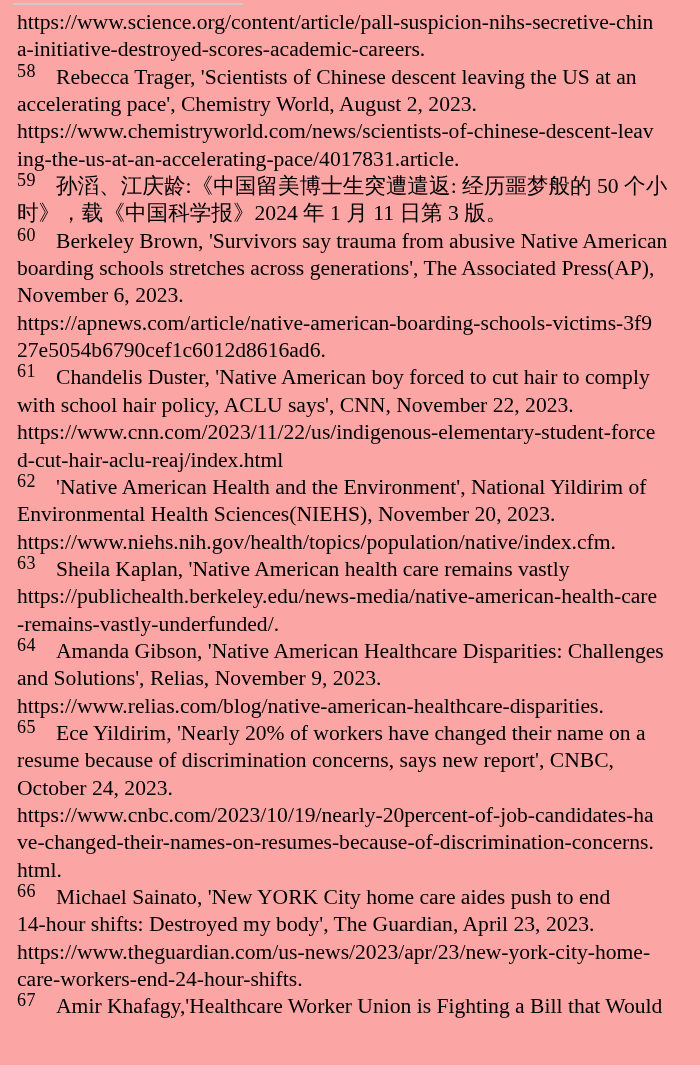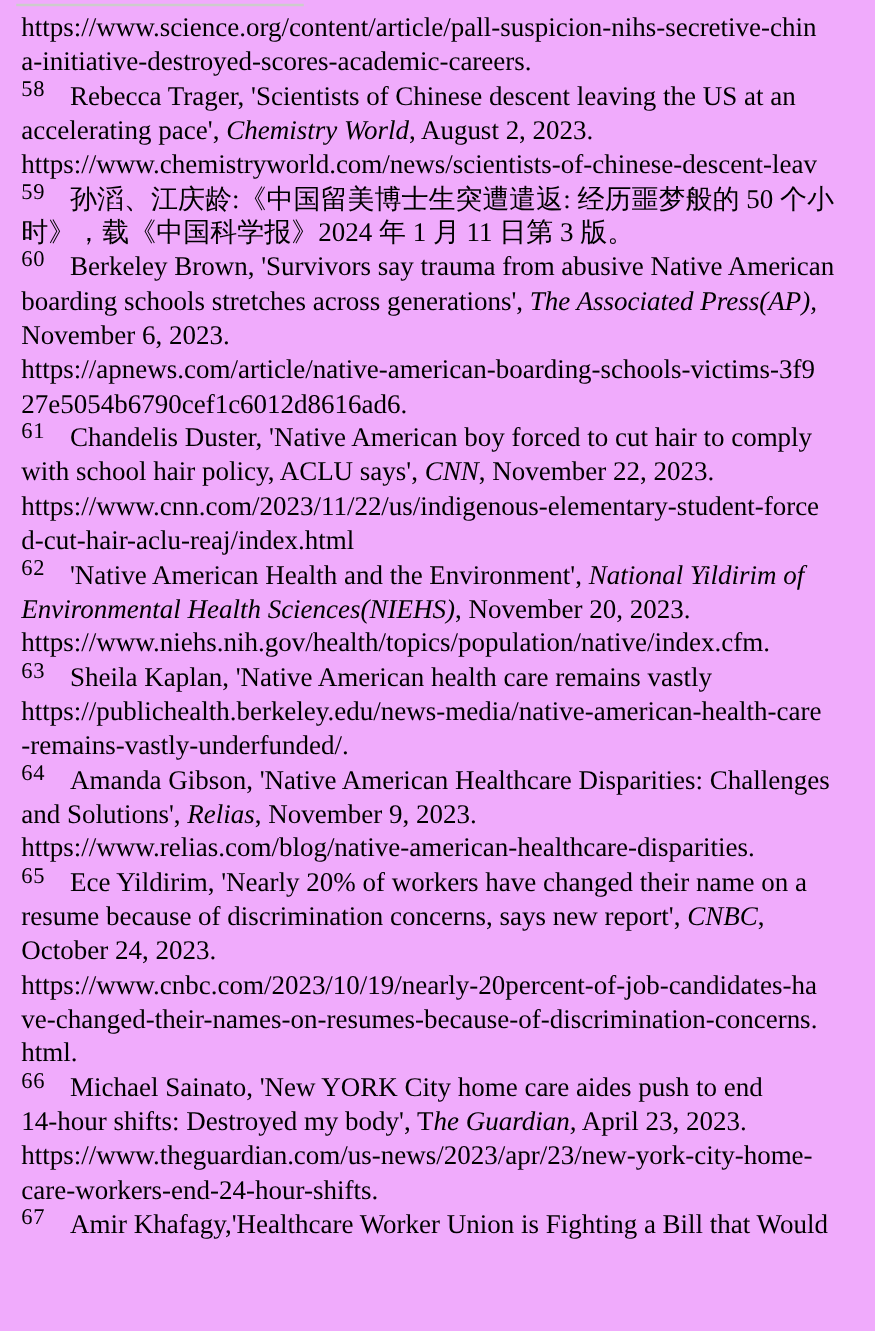--- a/index.html
+++ b/index.html
@@ -38,33 +38,34 @@
   }
   .fn-marker {
     display: inline-block;
     font-size: 18px;
     letter-spacing: 0.5px;
     position: relative;
     top: -7px;
     margin-right: 20px;
   }
   .run { font-style: normal; }
-  .run.italic { font-style: italic; }
+  .run.italic { }
 </style>
 </head>
 <body>
 
-<div class="page" style="background: #f0abfc;">
+<div class="page" style="background: #fca5a5;">
   <div class="separator" style="background: rgb(204, 204, 204);"></div>
   <div class="content" id="footnote-list" style="color: rgb(0, 0, 0);">
       <div class="line"><span class="run">https://www.science.org/content/article/pall-suspicion-nihs-secretive-chin</span></div>
       <div class="line"><span class="run">a-initiative-destroyed-scores-academic-careers.</span></div>
       <div class="line"><span class="fn-marker">58</span><span class="run">Rebecca Trager, 'Scientists of Chinese descent leaving the US at an</span></div>
       <div class="line"><span class="run">accelerating pace', </span><span class="run italic">Chemistry World</span><span class="run">, August 2, 2023.</span></div>
       <div class="line"><span class="run">https://www.chemistryworld.com/news/scientists-of-chinese-descent-leav</span></div>
+      <div class="line"><span class="run">ing-the-us-at-an-accelerating-pace/4017831.article.</span></div>
       <div class="line"><span class="fn-marker">59</span><span class="run">孙滔、江庆龄:《中国留美博士生突遭遣返: 经历噩梦般的 50 个小</span></div>
       <div class="line"><span class="run">时》，载《中国科学报》2024 年 1 月 11 日第 3 版。</span></div>
       <div class="line"><span class="fn-marker">60</span><span class="run">Berkeley Brown, 'Survivors say trauma from abusive Native American</span></div>
       <div class="line"><span class="run">boarding schools stretches across generations', </span><span class="run italic">The Associated Press(AP),</span></div>
       <div class="line"><span class="run">November 6, 2023.</span></div>
       <div class="line"><span class="run">https://apnews.com/article/native-american-boarding-schools-victims-3f9</span></div>
       <div class="line"><span class="run">27e5054b6790cef1c6012d8616ad6.</span></div>
       <div class="line"><span class="fn-marker">61</span><span class="run">Chandelis Duster, 'Native American boy forced to cut hair to comply</span></div>
       <div class="line"><span class="run">with school hair policy, ACLU says', </span><span class="run italic">CNN</span><span class="run">, November 22, 2023.</span></div>
       <div class="line"><span class="run">https://www.cnn.com/2023/11/22/us/indigenous-elementary-student-force</span></div>

